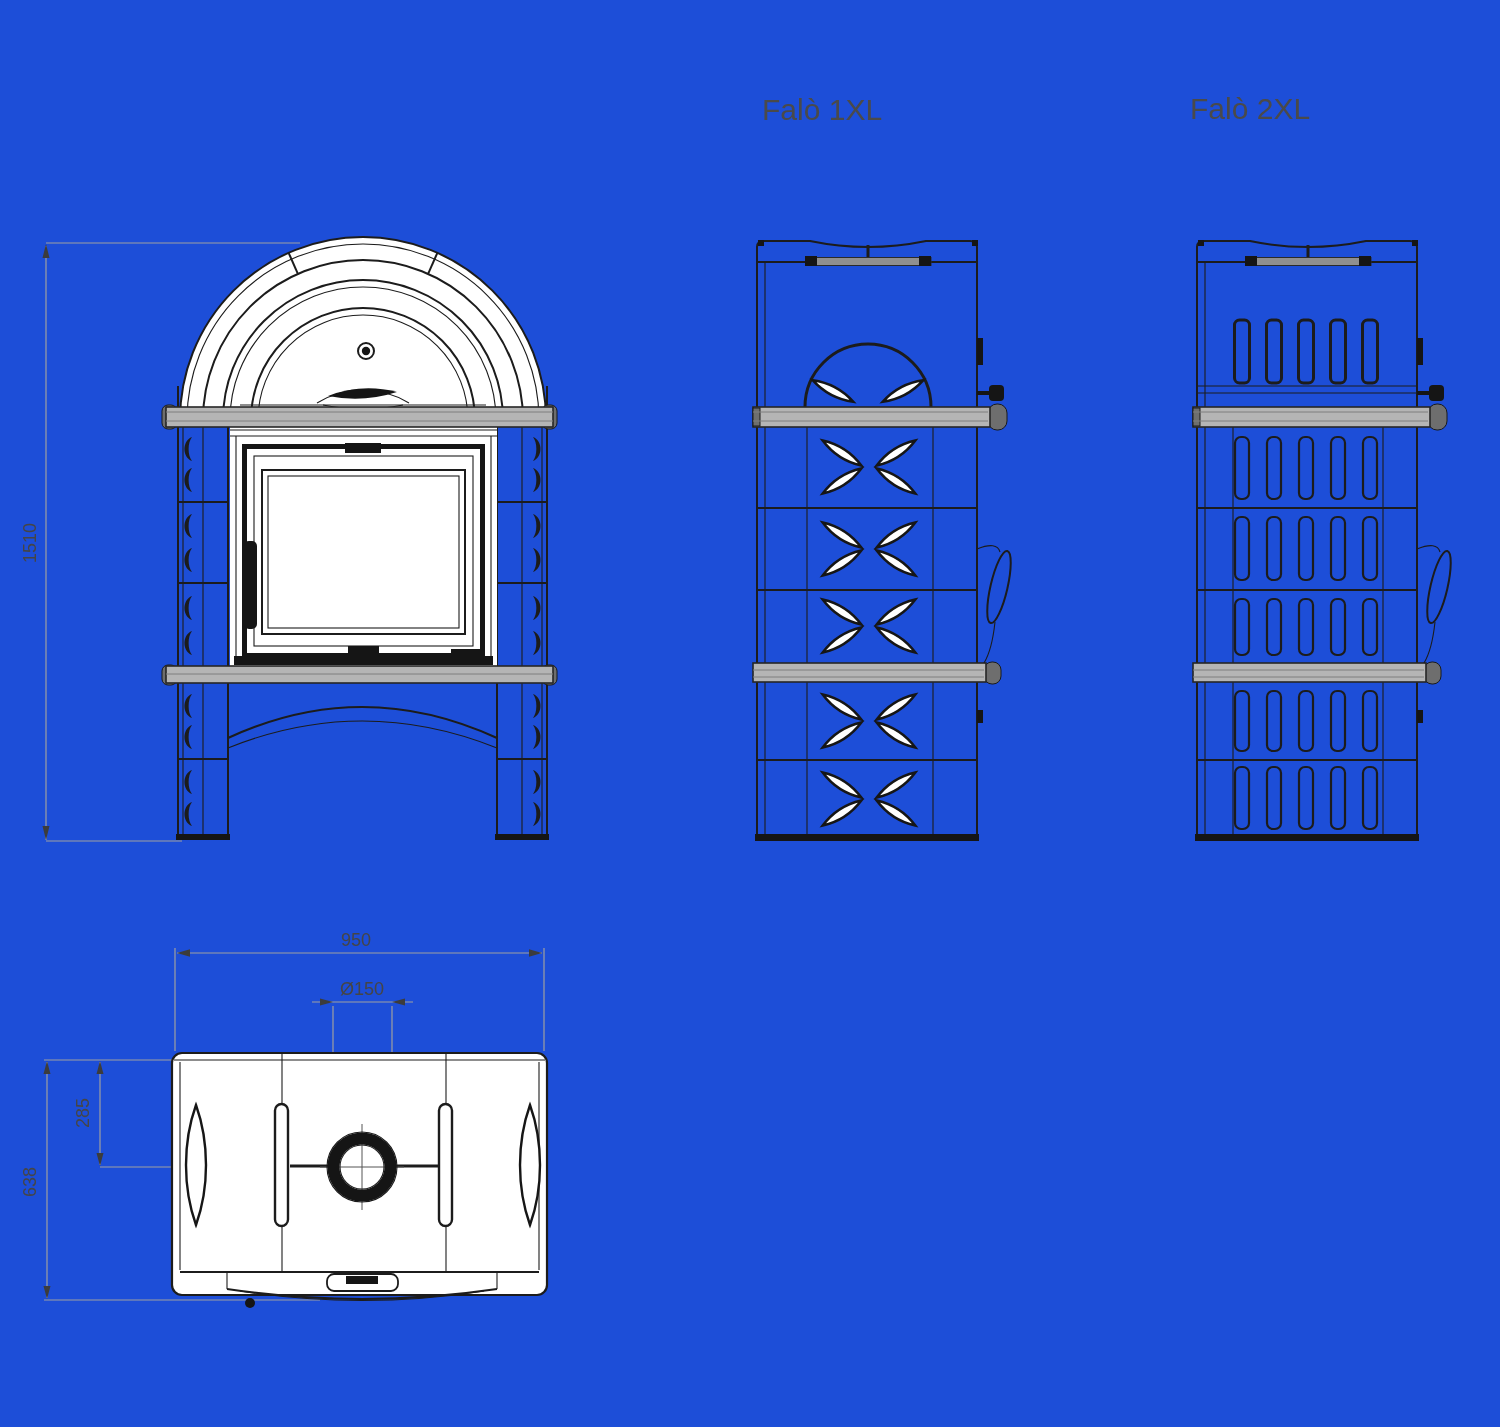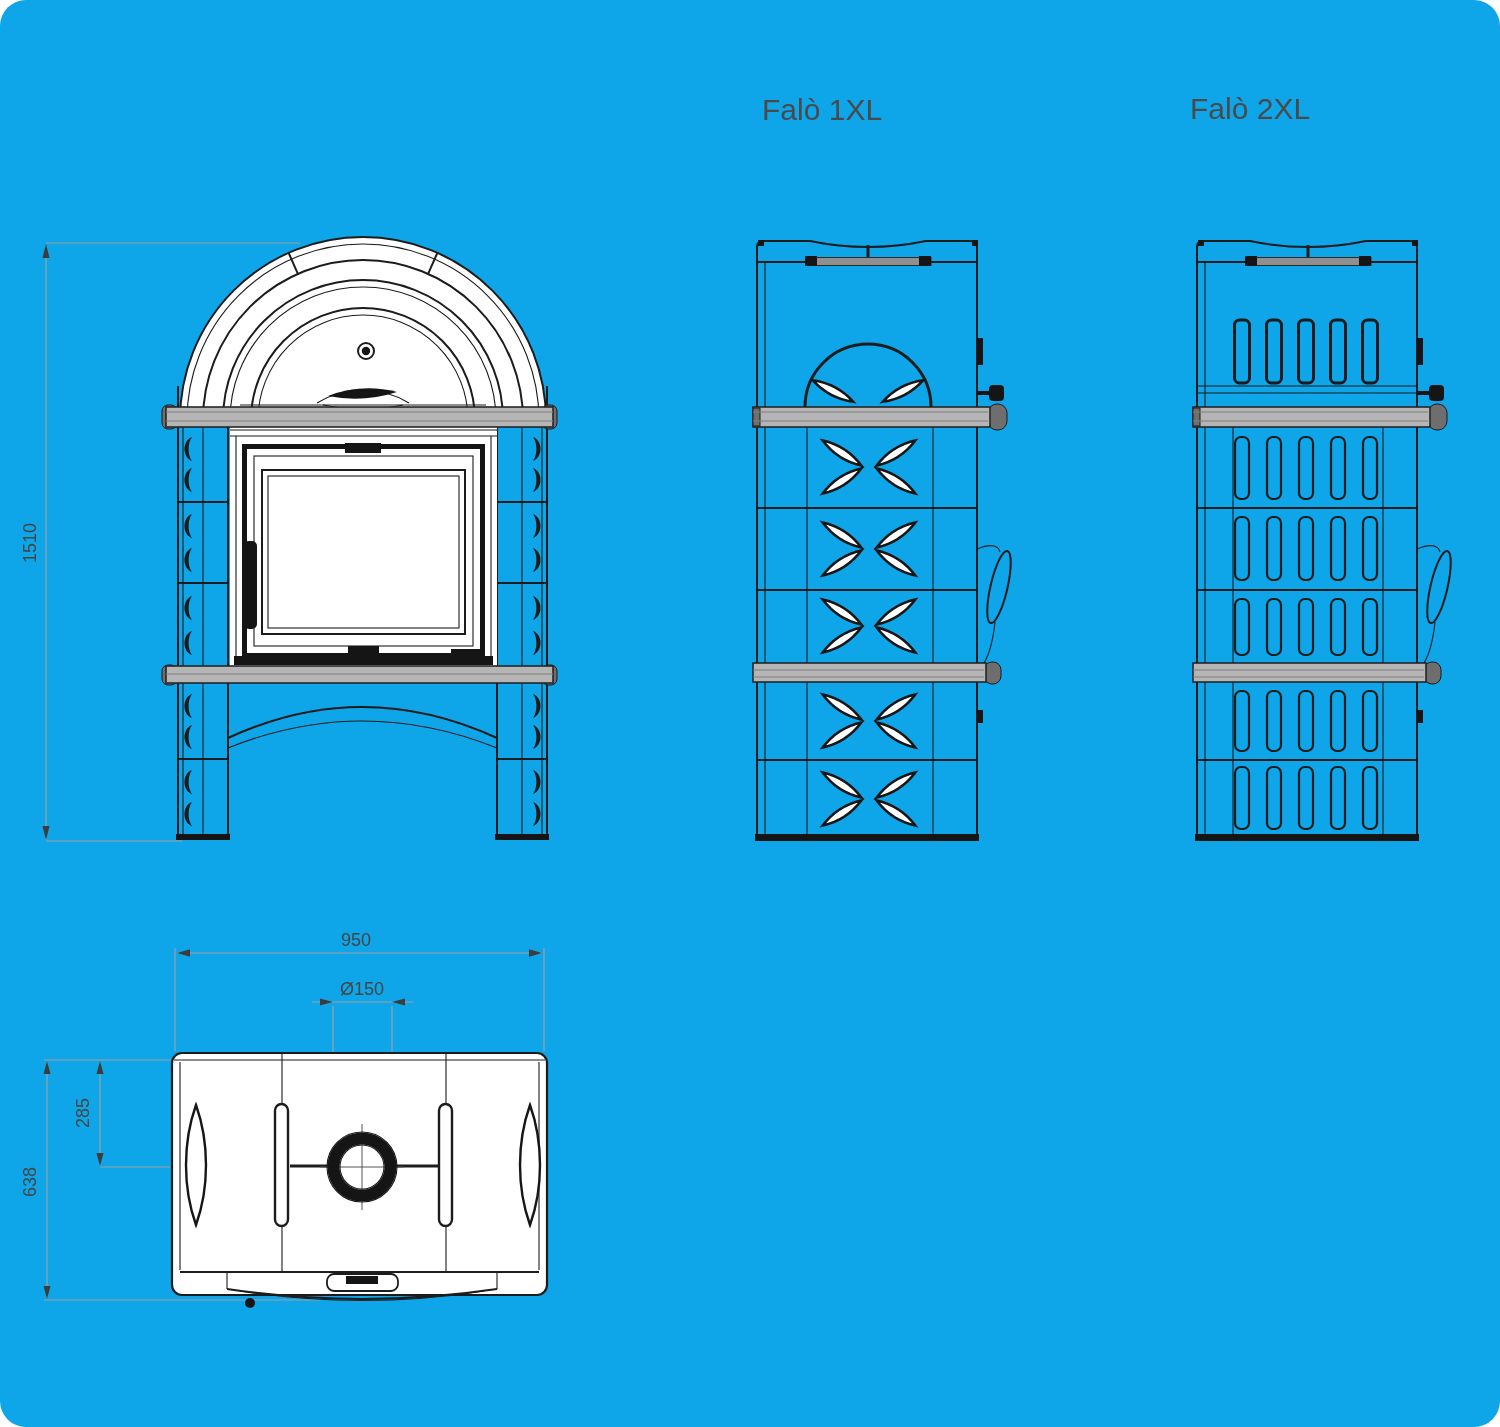--- a/index.html
+++ b/index.html
@@ -1,17 +1,17 @@
 <!DOCTYPE html>
 <html><head>
 <meta charset="utf-8">
 <style>
   html,body{margin:0;padding:0;background:#ffffff;}
-  #canvas{position:relative;width:1500px;height:1427px;background:#0ea5e9;overflow:hidden;
-          font-family:"Liberation Sans",sans-serif;border-radius:26px;}
+  #canvas{position:relative;width:1500px;height:1427px;background:#1d4ed8;overflow:hidden;
+          font-family:"Liberation Sans",sans-serif;}
   svg{position:absolute;left:0;top:0;}
   
   .k  {stroke:#1c1c1c;fill:none;stroke-width:2;}
   .k1 {stroke:#1c1c1c;fill:none;stroke-width:1.1;}
   .k3 {stroke:#1c1c1c;fill:none;stroke-width:3;}
   .blk{fill:#151515;stroke:none;}
   .wht{fill:#ffffff;stroke:none;}
   .graybar{fill:#8f8f8f;stroke:#2a2a2a;stroke-width:1;}
   .shelf{fill:#b5b5b5;stroke:#262626;stroke-width:1.6;}
   .shelfline{stroke:#7e7e7e;stroke-width:1;fill:none;}

